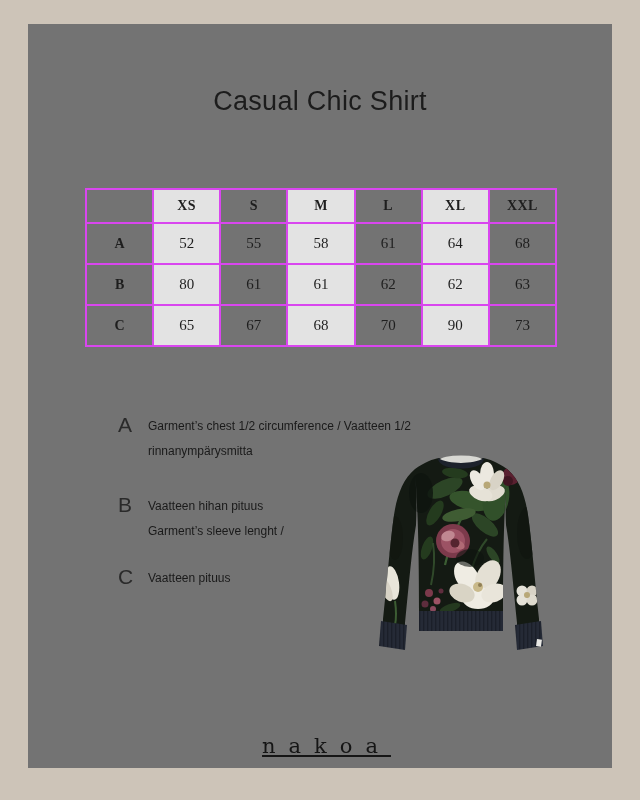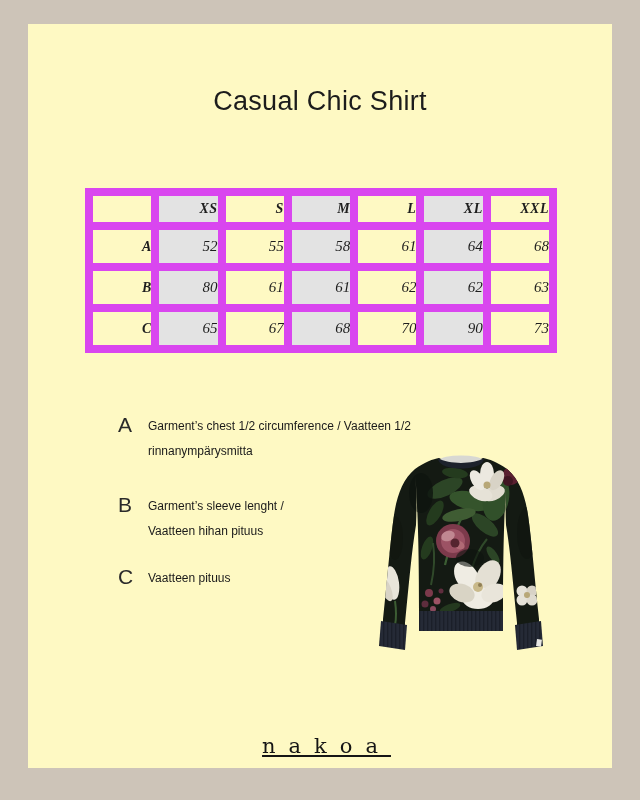--- a/index.html
+++ b/index.html
@@ -5,39 +5,39 @@
   * { margin:0; padding:0; box-sizing:border-box; }
   html,body { width:640px; height:800px; }
   body { font-family:"Liberation Sans", sans-serif; }
 
   .frame {
     position:relative; width:640px; height:800px;
     background:#cdc4b8; overflow:hidden;
   }
   .card {
     position:absolute; left:28px; top:24px; right:28px; bottom:32px;
-    background:#fef9c3;
+    background:#737373;
   }
 
   
   .title {
     position:absolute; top:62px; left:0; width:100%;
     text-align:center; font-size:27px; font-weight:400;
     color:#1c1c1c; letter-spacing:0.3px;
   }
 
   
   table.size-table {
     position:absolute; left:57px; top:164px; width:472px;
     border-collapse:collapse; table-layout:fixed;
     font-family:"Liberation Serif", serif; color:#1e1e1e;
   }
   .size-table th, .size-table td {
-    border:8px solid #d946ef; text-align:right; vertical-align:middle;
-    font-size:15px; overflow:hidden;font-style:italic;
+    border:2px solid #d946ef; text-align:center; vertical-align:middle;
+    font-size:15px; overflow:hidden;
   }
   .size-table thead th { height:34px; font-weight:bold; font-size:14px; letter-spacing:0.5px; }
   .size-table tbody td, .size-table tbody th { height:41px; }
   .size-table tbody th { font-weight:bold; font-size:14px; }
   .size-table .shade { background:#e3e3e3; }
 
   
   .legend-row { position:absolute; left:90px; display:flex; align-items:flex-start; }
   .legend-letter {
     width:30px; flex:0 0 30px; font-size:21px; font-weight:400;
@@ -114,22 +114,22 @@
       <div class="legend-letter">A</div>
       <div class="legend-text">
         <div>Garment’s chest 1/2 circumference / Vaatteen 1/2</div>
         <div>rinnanympärysmitta</div>
       </div>
     </div>
 
     <div class="legend-row row-b">
       <div class="legend-letter">B</div>
       <div class="legend-text">
+        <div>Vaatteen hihan pituus</div>
         <div>Garment’s sleeve lenght /</div>
-        <div>Vaatteen hihan pituus</div>
       </div>
     </div>
 
     <div class="legend-row row-c">
       <div class="legend-letter">C</div>
       <div class="legend-text">
         <div>Vaatteen pituus</div>
       </div>
     </div>
 

